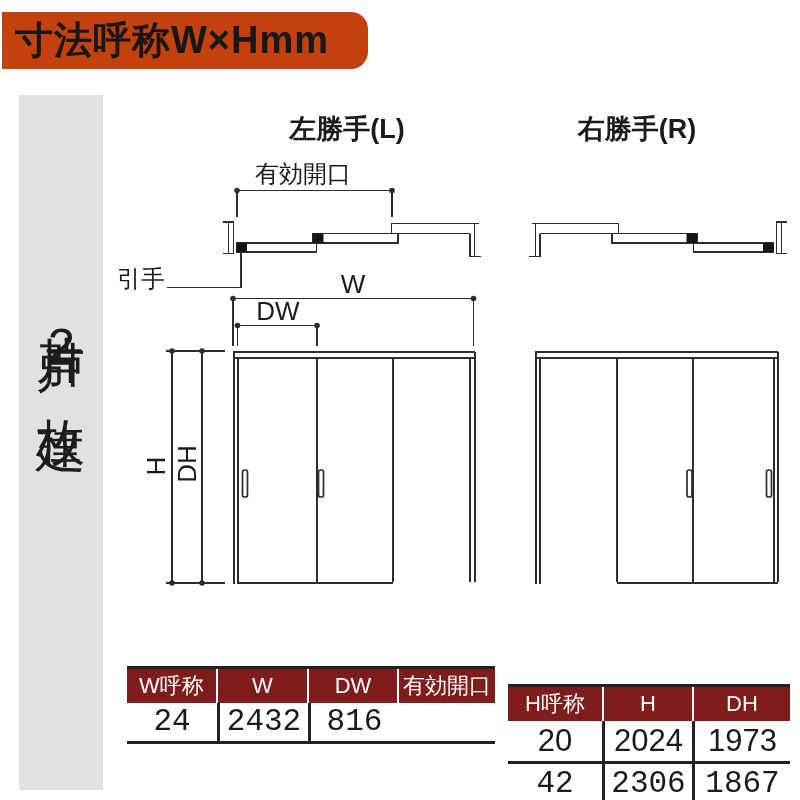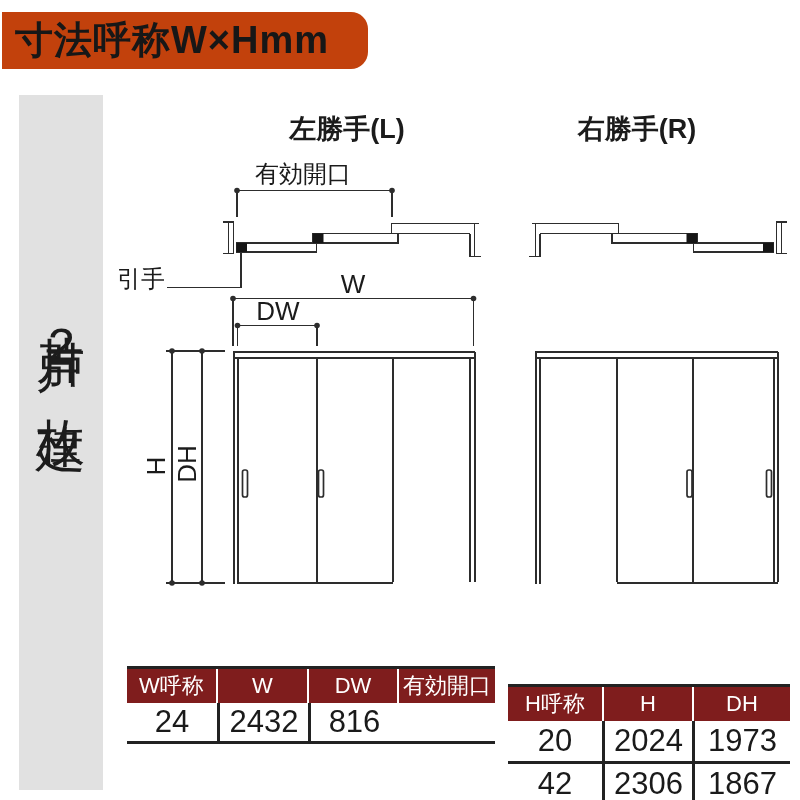--- a/index.html
+++ b/index.html
@@ -46,21 +46,21 @@
     height:34px;background:#7f1d1d;color:#ffffff;font-size:22px;
     display:flex;align-items:center;justify-content:center;box-sizing:border-box;white-space:nowrap;
   }
   .trow{display:flex;}
   .td{
     text-align:center;font-size:31px;color:#1a1a1a;box-sizing:border-box;white-space:nowrap;
   }
   .w-table .td{height:38px;line-height:38px;}
   .h-table .td{height:40px;line-height:40px;}
   .bl{border-left:3px solid #222222;}
-  .row-bottom{border-bottom:3px solid #222222;}
+  .row-bottom{border-bottom:3px solid #222222;font-family:Liberation Mono, monospace;}
   .row-top{border-top:3px solid #222222;}
 </style>
 </head>
 <body>
 
 <div class="canvas">
 
   <div class="banner">
     <span>寸法呼称W×Hmm</span>
   </div>

